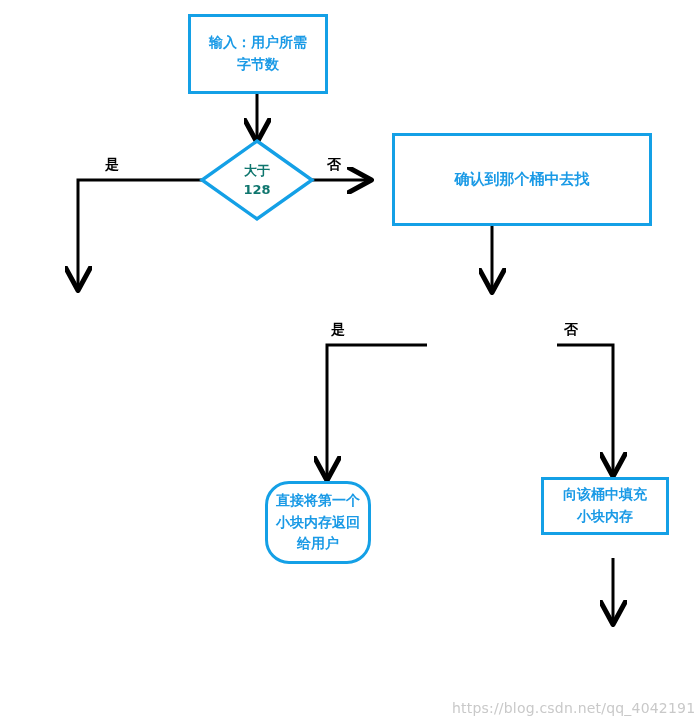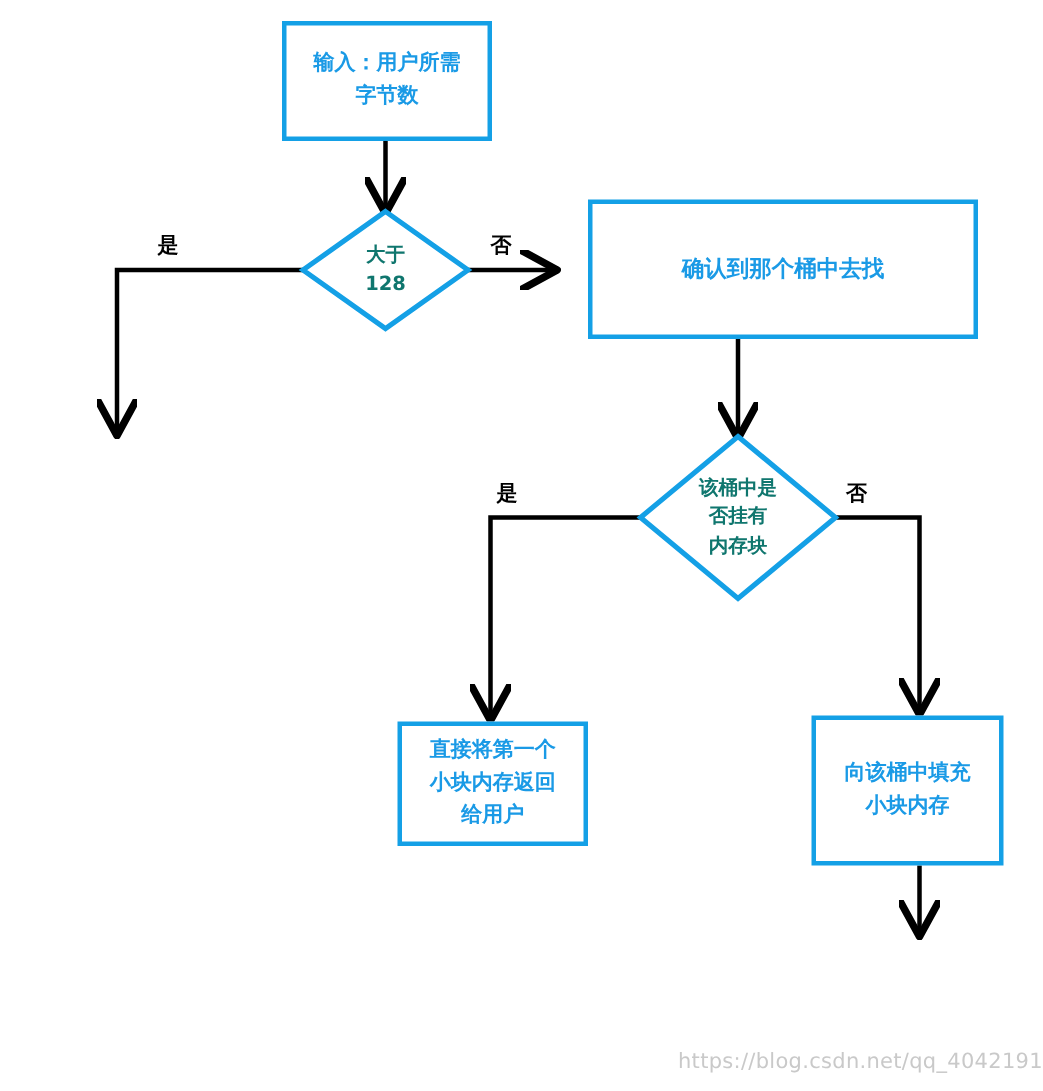--- a/index.html
+++ b/index.html
@@ -138,36 +138,28 @@
     </svg>
     <div class="dia-label">大于
 128</div>
   </div>
 
 
   <div class="node-box" style="left:392px; top:133px; width:260px; height:93px;">
     <div class="node-text wide">确认到那个桶中去找</div>
   </div>
 
-  <div class="node-diamond" style="left:424px; top:288px; width:136px; height:114px;">
-    <svg class="dia-shape" viewBox="0 0 136 114" xmlns="http://www.w3.org/2000/svg">
-      <polygon points="68,3 133,57 68,111 3,57" fill="#ffffff" stroke="#14a0e6" stroke-width="3.4" stroke-linejoin="miter"></polygon>
-    </svg>
-    <div class="dia-label">该桶中是
-否挂有
-内存块</div>
-  </div>
 
-  <div class="node-box" style="left:265px; top:481px; width:127px; height:83px;">
+  <div class="node-box" style="left:265px; top:481px; width:106px; height:83px;border-radius:24px;">
     <div class="node-text">直接将第一个
 小块内存返回
 给用户</div>
   </div>
 
-  <div class="node-box" style="left:541px; top:477px; width:128px; height:100px;">
+  <div class="node-box" style="left:541px; top:477px; width:128px; height:58px;">
     <div class="node-text">向该桶中填充
 小块内存</div>
   </div>
 
 
   <div class="edge-label" style="left:105px; top:157px;">是</div>
 
   <div class="edge-label" style="left:327px; top:157px;">否</div>
 
   <div class="edge-label" style="left:331px; top:322px;">是</div>

